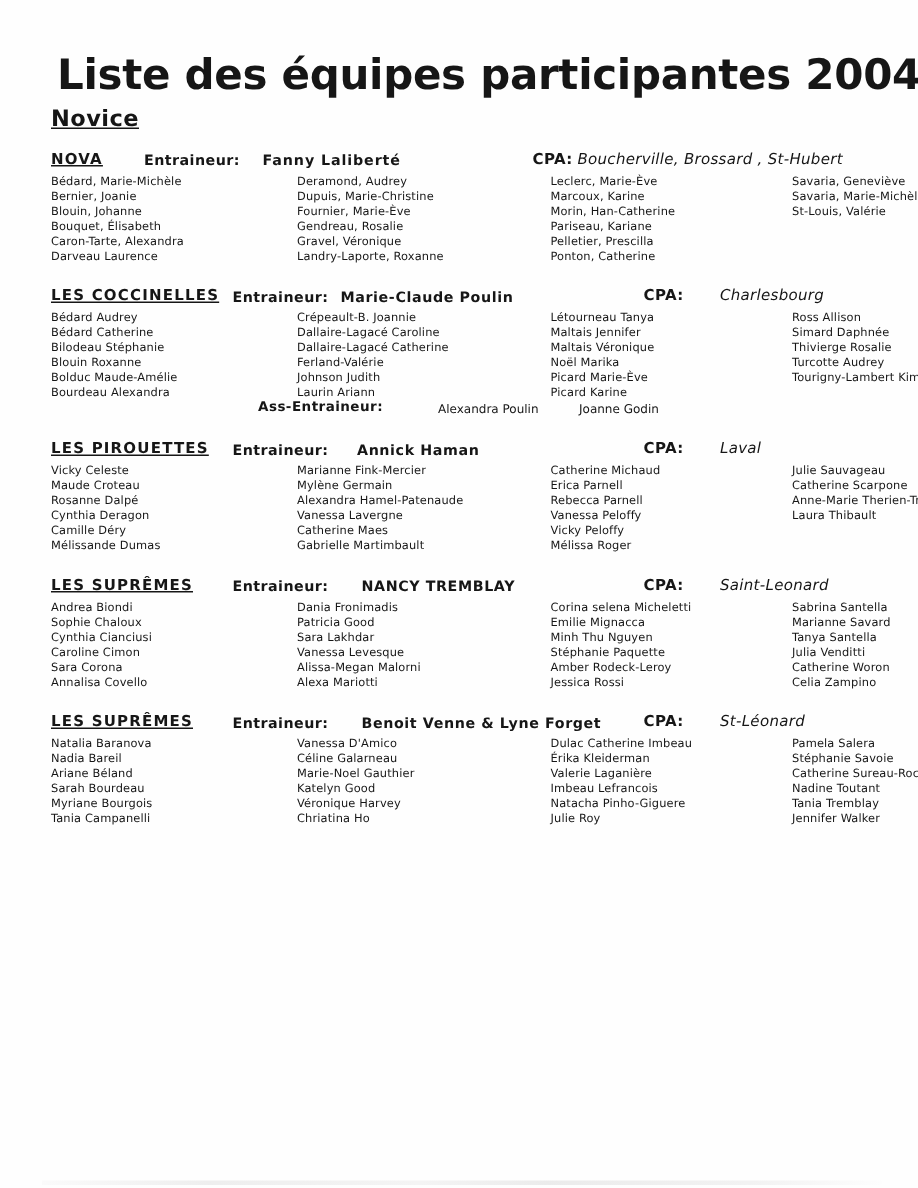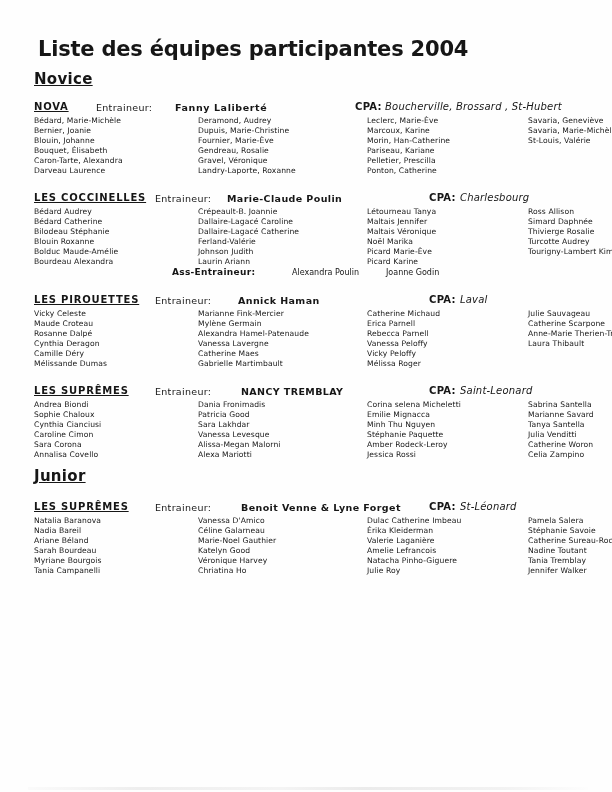--- a/index.html
+++ b/index.html
@@ -1,28 +1,28 @@
 <!DOCTYPE html>
 <html><head>
 <meta charset="utf-8">
 <style>
   html,body{margin:0;padding:0;background:#ffffff;}
   body{width:612px;height:792px;font-family:"DejaVu Sans","Liberation Sans",sans-serif;color:#161616;}
   .page{position:relative;width:612px;height:792px;background:#fefefe;overflow:hidden;}
   .content{padding:36px 16px 0 34px;}
-  .title{margin:0 0 0 4px;font-size:21px;font-weight:700;letter-spacing:-0.2px;line-height:27px;white-space:nowrap;}
+  .title{margin:0 0 0 4px;font-size:28px;font-weight:700;letter-spacing:-0.2px;line-height:27px;white-space:nowrap;}
   .section-heading{margin-top:7px;font-size:15px;font-weight:700;text-decoration:underline;letter-spacing:0.3px;}
   .team{margin-top:16px;}
   .team.first{margin-top:13px;}
   .team-header{position:relative;height:13px;font-size:9.5px;white-space:nowrap;}
   .team-name{position:absolute;left:0;top:0;font-size:10px;font-weight:700;text-decoration:underline;letter-spacing:0.8px;}
-  .lbl-ent{position:absolute;left:121px;top:1px;font-weight:400;letter-spacing:0.3px;}
+  .lbl-ent{position:absolute;left:121px;top:1px;font-weight:700;letter-spacing:0.3px;}
   .coach{position:absolute;left:207px;top:1px;font-weight:600;letter-spacing:0.4px;}
   .lbl-cpa{position:absolute;left:395px;top:0;font-weight:700;letter-spacing:0.3px;font-size:10px;}
-  .cpa{position:absolute;left:426px;top:0;font-style:italic;font-size:10px;letter-spacing:0.2px;}
+  .cpa{position:absolute;left:446px;top:0;font-style:italic;font-size:10px;letter-spacing:0.2px;}
   
   .t-0-0 .lbl-ent{left:62px}
   .t-0-0 .coach{left:141px;letter-spacing:0.6px}
   .t-0-0 .lbl-cpa{left:321px}
   .t-0-0 .cpa{left:351px}
   .t-0-1 .coach{left:193px}
   .t-0-2 .coach{left:204px}
   .members{display:grid;grid-template-columns:140px 145px 137px 1fr;margin-top:2px;gap:24px;}
   .member{font-size:7.6px;line-height:10px;white-space:nowrap;letter-spacing:0.1px;}
   .ass-row{position:relative;height:11px;font-size:9px;white-space:nowrap;}
@@ -204,21 +204,20 @@
             <div class="mcol">
               <div class="member">Sabrina Santella</div>
               <div class="member">Marianne Savard</div>
               <div class="member">Tanya Santella</div>
               <div class="member">Julia Venditti</div>
               <div class="member">Catherine Woron</div>
               <div class="member">Celia Zampino</div>
             </div>
           </div>
         </div>
-        <div class="section-heading">Junior</div>
         <div class="team t-1-0">
           <div class="team-header">
             <span class="team-name">LES SUPRÊMES</span>
             <span class="lbl-ent">Entraineur:</span>
             <span class="coach">Benoit Venne &amp; Lyne Forget</span>
             <span class="lbl-cpa">CPA:</span>
             <span class="cpa">St-Léonard</span>
           </div>
           <div class="members">
             <div class="mcol">
@@ -234,21 +233,21 @@
               <div class="member">Céline Galarneau</div>
               <div class="member">Marie-Noel Gauthier</div>
               <div class="member">Katelyn Good</div>
               <div class="member">Véronique Harvey</div>
               <div class="member">Chriatina Ho</div>
             </div>
             <div class="mcol">
               <div class="member">Dulac Catherine Imbeau</div>
               <div class="member">Érika Kleiderman</div>
               <div class="member">Valerie Laganière</div>
-              <div class="member">Amelie Lefrancois</div>
+              <div class="member">Imbeau Lefrancois</div>
               <div class="member">Natacha Pinho-Giguere</div>
               <div class="member">Julie Roy</div>
             </div>
             <div class="mcol">
               <div class="member">Pamela Salera</div>
               <div class="member">Stéphanie Savoie</div>
               <div class="member">Catherine Sureau-Rochon</div>
               <div class="member">Nadine Toutant</div>
               <div class="member">Tania Tremblay</div>
               <div class="member">Jennifer Walker</div>

